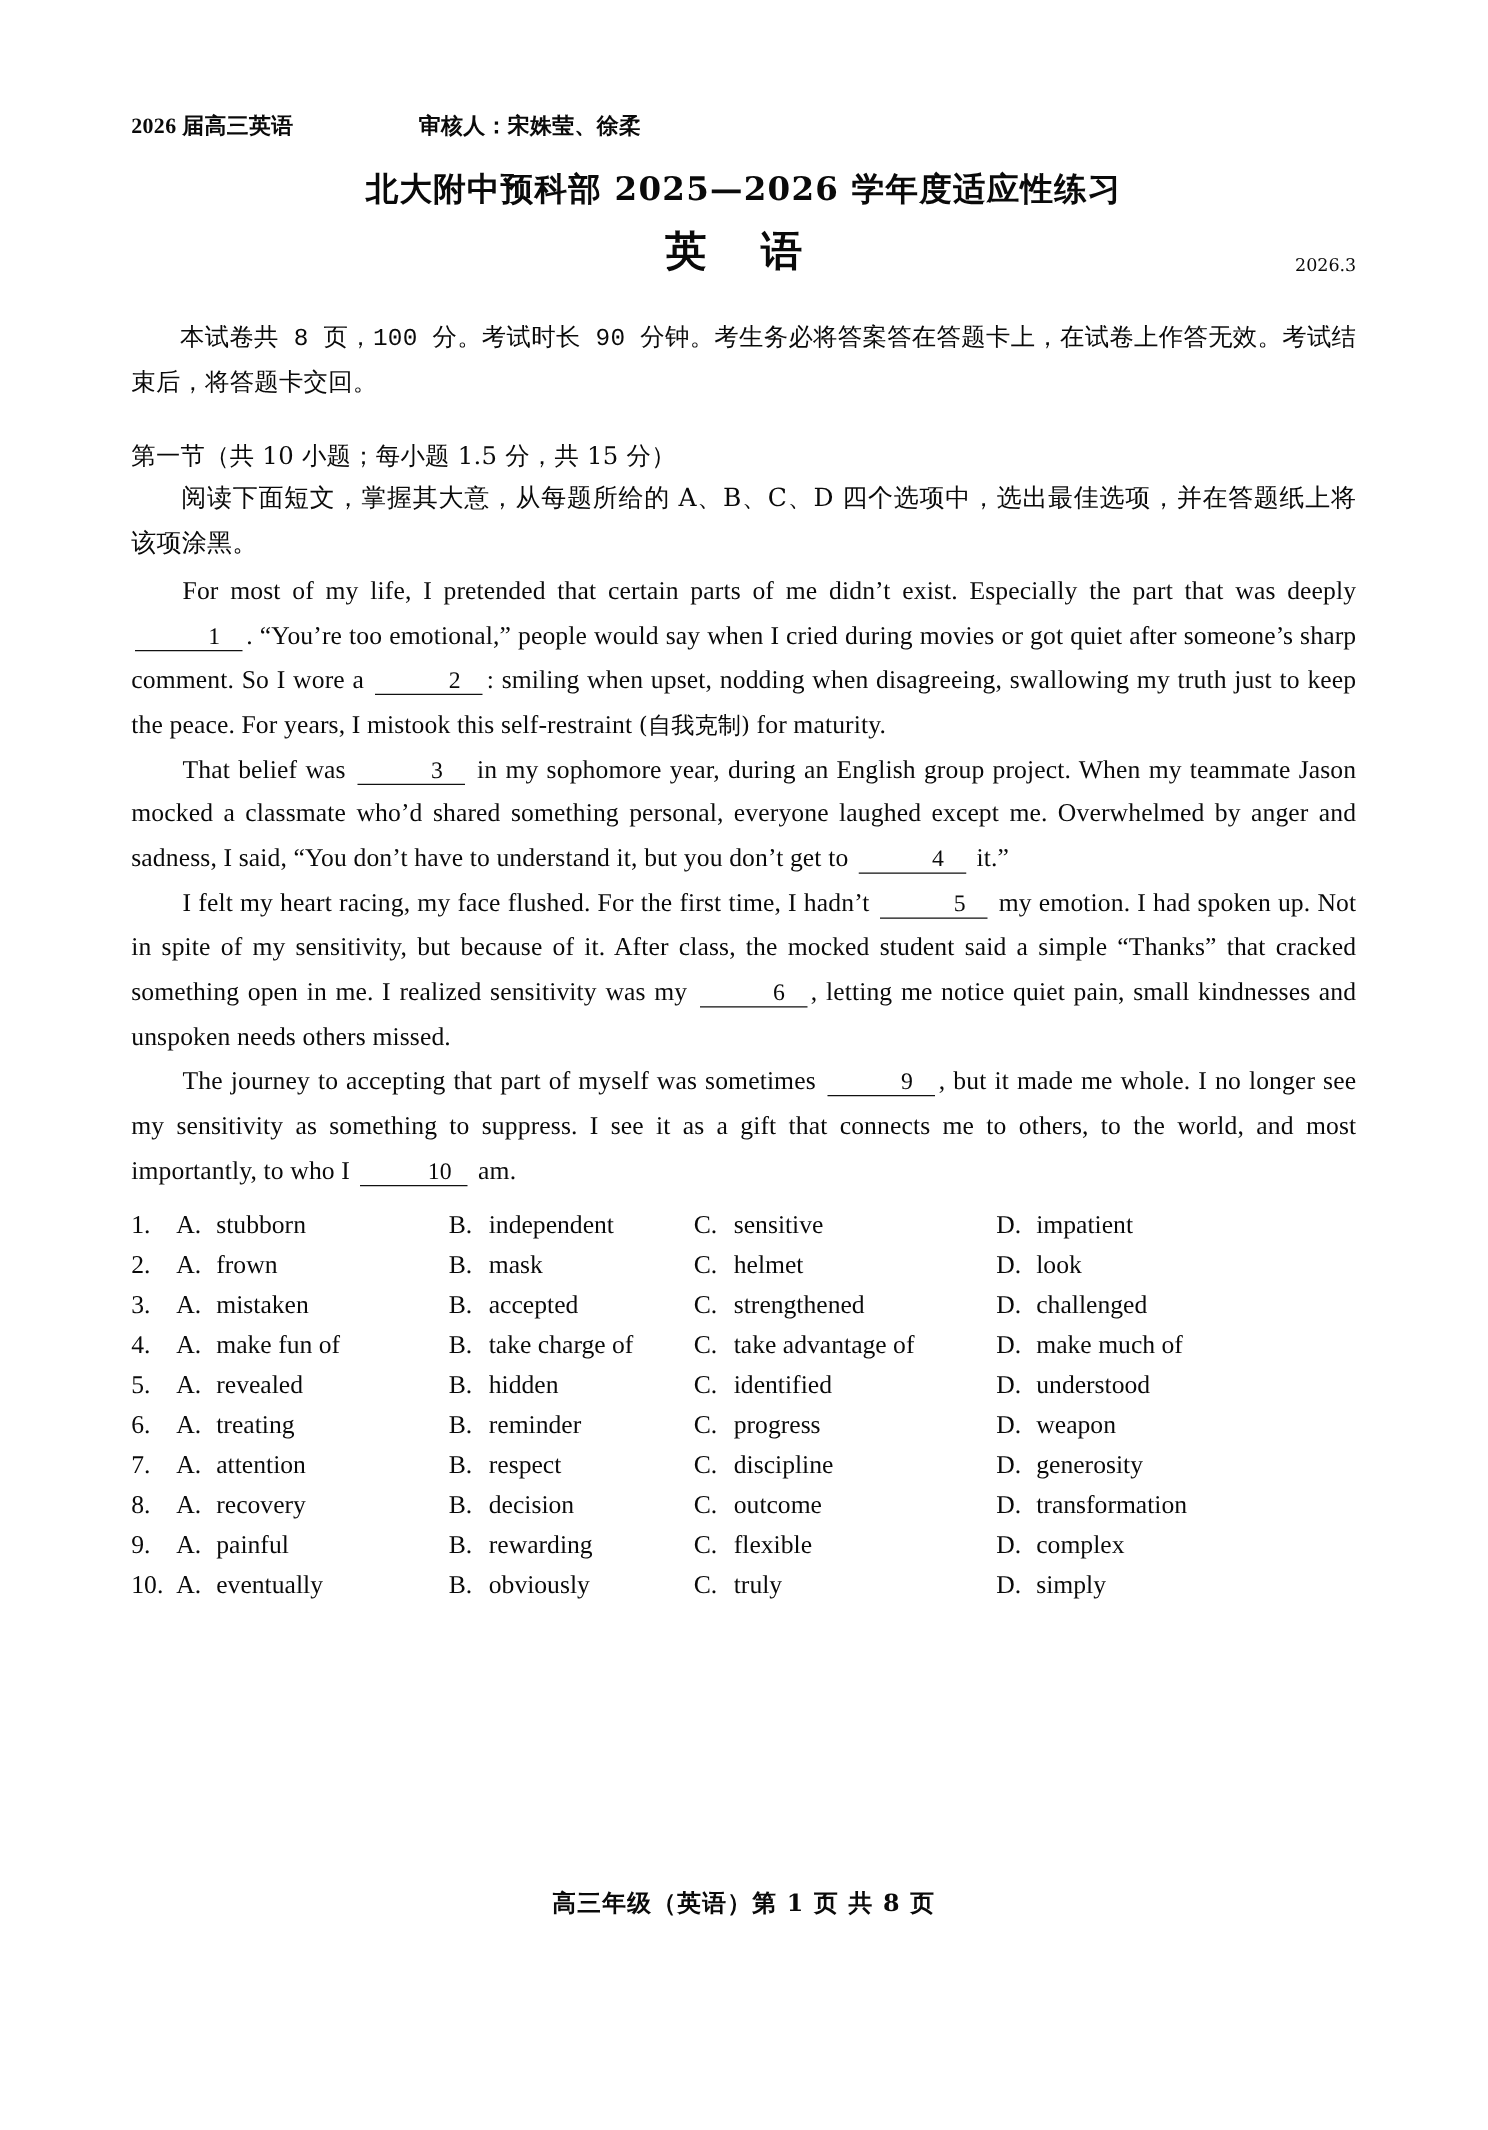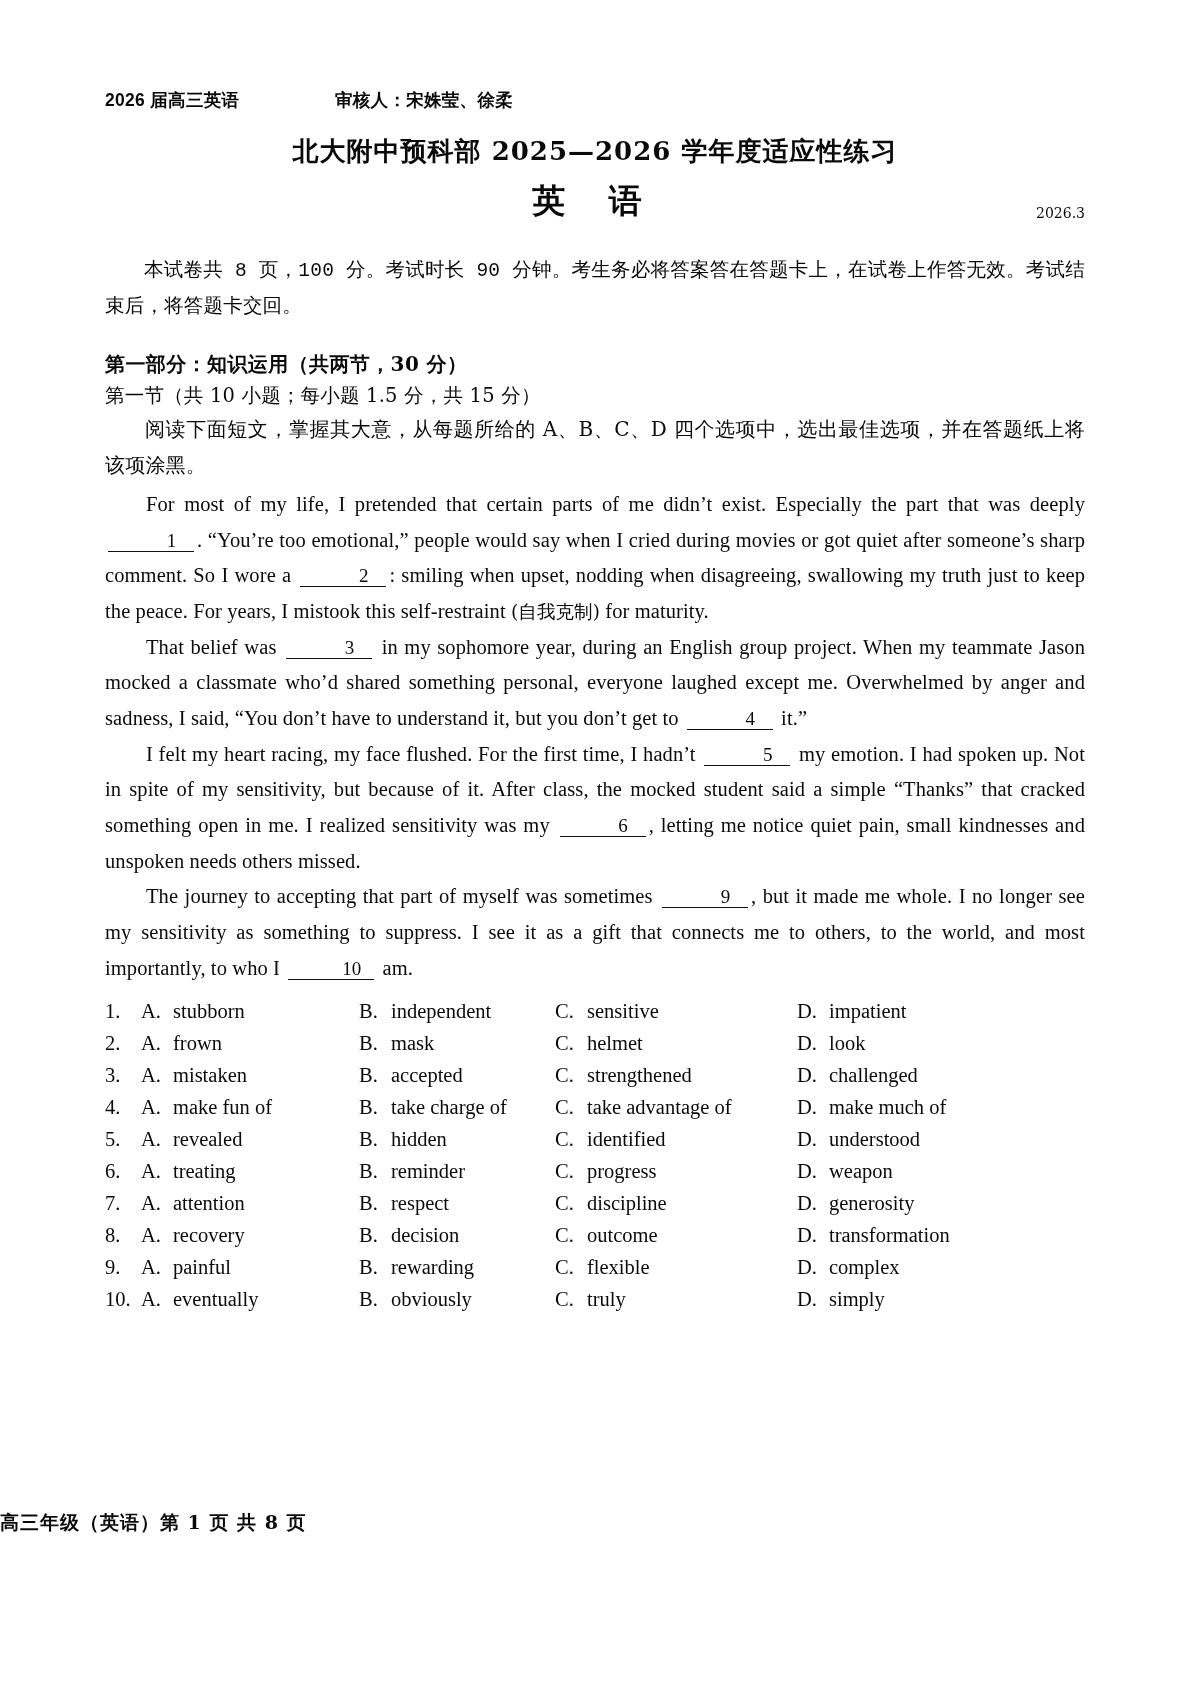--- a/index.html
+++ b/index.html
@@ -20,21 +20,21 @@
     width: 1190px;
     height: 1704px;
     box-sizing: border-box;
     padding: 88px 105px 0 105px;
   }
 
   
   .header-row {
     display: flex;
     align-items: flex-end;
-    font-family: Liberation Sans, sans-serif;
+    font-family: Liberation Serif, serif;
     font-weight: bold;
     font-size: 17.5px;
     letter-spacing: 0.3px;
     margin-bottom: 22px;
   }
   .header-row .h-left   { width: 230px; }
   .header-row .h-mid    { width: 380px; }
   .header-row .h-right  { flex: 1; }
 
   
@@ -157,21 +157,21 @@
     flex: 0 0 32px;
   }
   .opt-text { }
 
   
   .footer {
     position: absolute;
     left: 0;
     right: 0;
     bottom: 168px;
-    text-align: left;
+    text-align: center;
     font-family: "DejaVu Serif", "Liberation Serif", serif;
     font-weight: bold;
     font-size: 19px;
     letter-spacing: 1px;
   }
 </style>
 </head>
 <body>
 
 <div class="page">
@@ -183,21 +183,20 @@
 
   <div class="doc-title">北大附中预科部 2025—2026 学年度适应性练习</div>
 
   <div class="subject-row">
     <span class="subject-title">英 语</span>
     <span class="exam-date">2026.3</span>
   </div>
 
   <div class="notice">本试卷共 8 页，100 分。考试时长 90 分钟。考生务必将答案答在答题卡上，在试卷上作答无效。考试结束后，将答题卡交回。</div>
 
-  <div class="part-title">第一部分：知识运用（共两节，30 分）</div>
   <div class="section-line">第一节（共 10 小题；每小题 1.5 分，共 15 分）</div>
   <div class="directions">阅读下面短文，掌握其大意，从每题所给的 A、B、C、D 四个选项中，选出最佳选项，并在答题纸上将该项涂黑。</div>
 
   <div class="passage">
       <p><span>For most of my life, I pretended that certain parts of me didn’t exist. Especially the part that was deeply </span><span class="blank">1</span><span>. “You’re too emotional,” people would say when I cried during movies or got quiet after someone’s sharp comment. So I wore a </span><span class="blank">2</span><span>: smiling when upset, nodding when disagreeing, swallowing my truth just to keep the peace. For years, I mistook this self-restraint </span><span class="cn-gloss">(自我克制)</span><span> for maturity.</span></p>
       <p><span>That belief was </span><span class="blank">3</span><span> in my sophomore year, during an English group project. When my teammate Jason mocked a classmate who’d shared something personal, everyone laughed except me. Overwhelmed by anger and sadness, I said, “You don’t have to understand it, but you don’t get to </span><span class="blank">4</span><span> it.”</span></p>
       <p><span>I felt my heart racing, my face flushed. For the first time, I hadn’t </span><span class="blank">5</span><span> my emotion. I had spoken up. Not in spite of my sensitivity, but because of it. After class, the mocked student said a simple “Thanks” that cracked something open in me. I realized sensitivity was my </span><span class="blank">6</span><span>, letting me notice quiet pain, small kindnesses and unspoken needs others missed.</span></p>
       <p><span>The journey to accepting that part of myself was sometimes </span><span class="blank">9</span><span>, but it made me whole. I no longer see my sensitivity as something to suppress. I see it as a gift that connects me to others, to the world, and most importantly, to who I </span><span class="blank">10</span><span> am.</span></p>
     </div>
 

